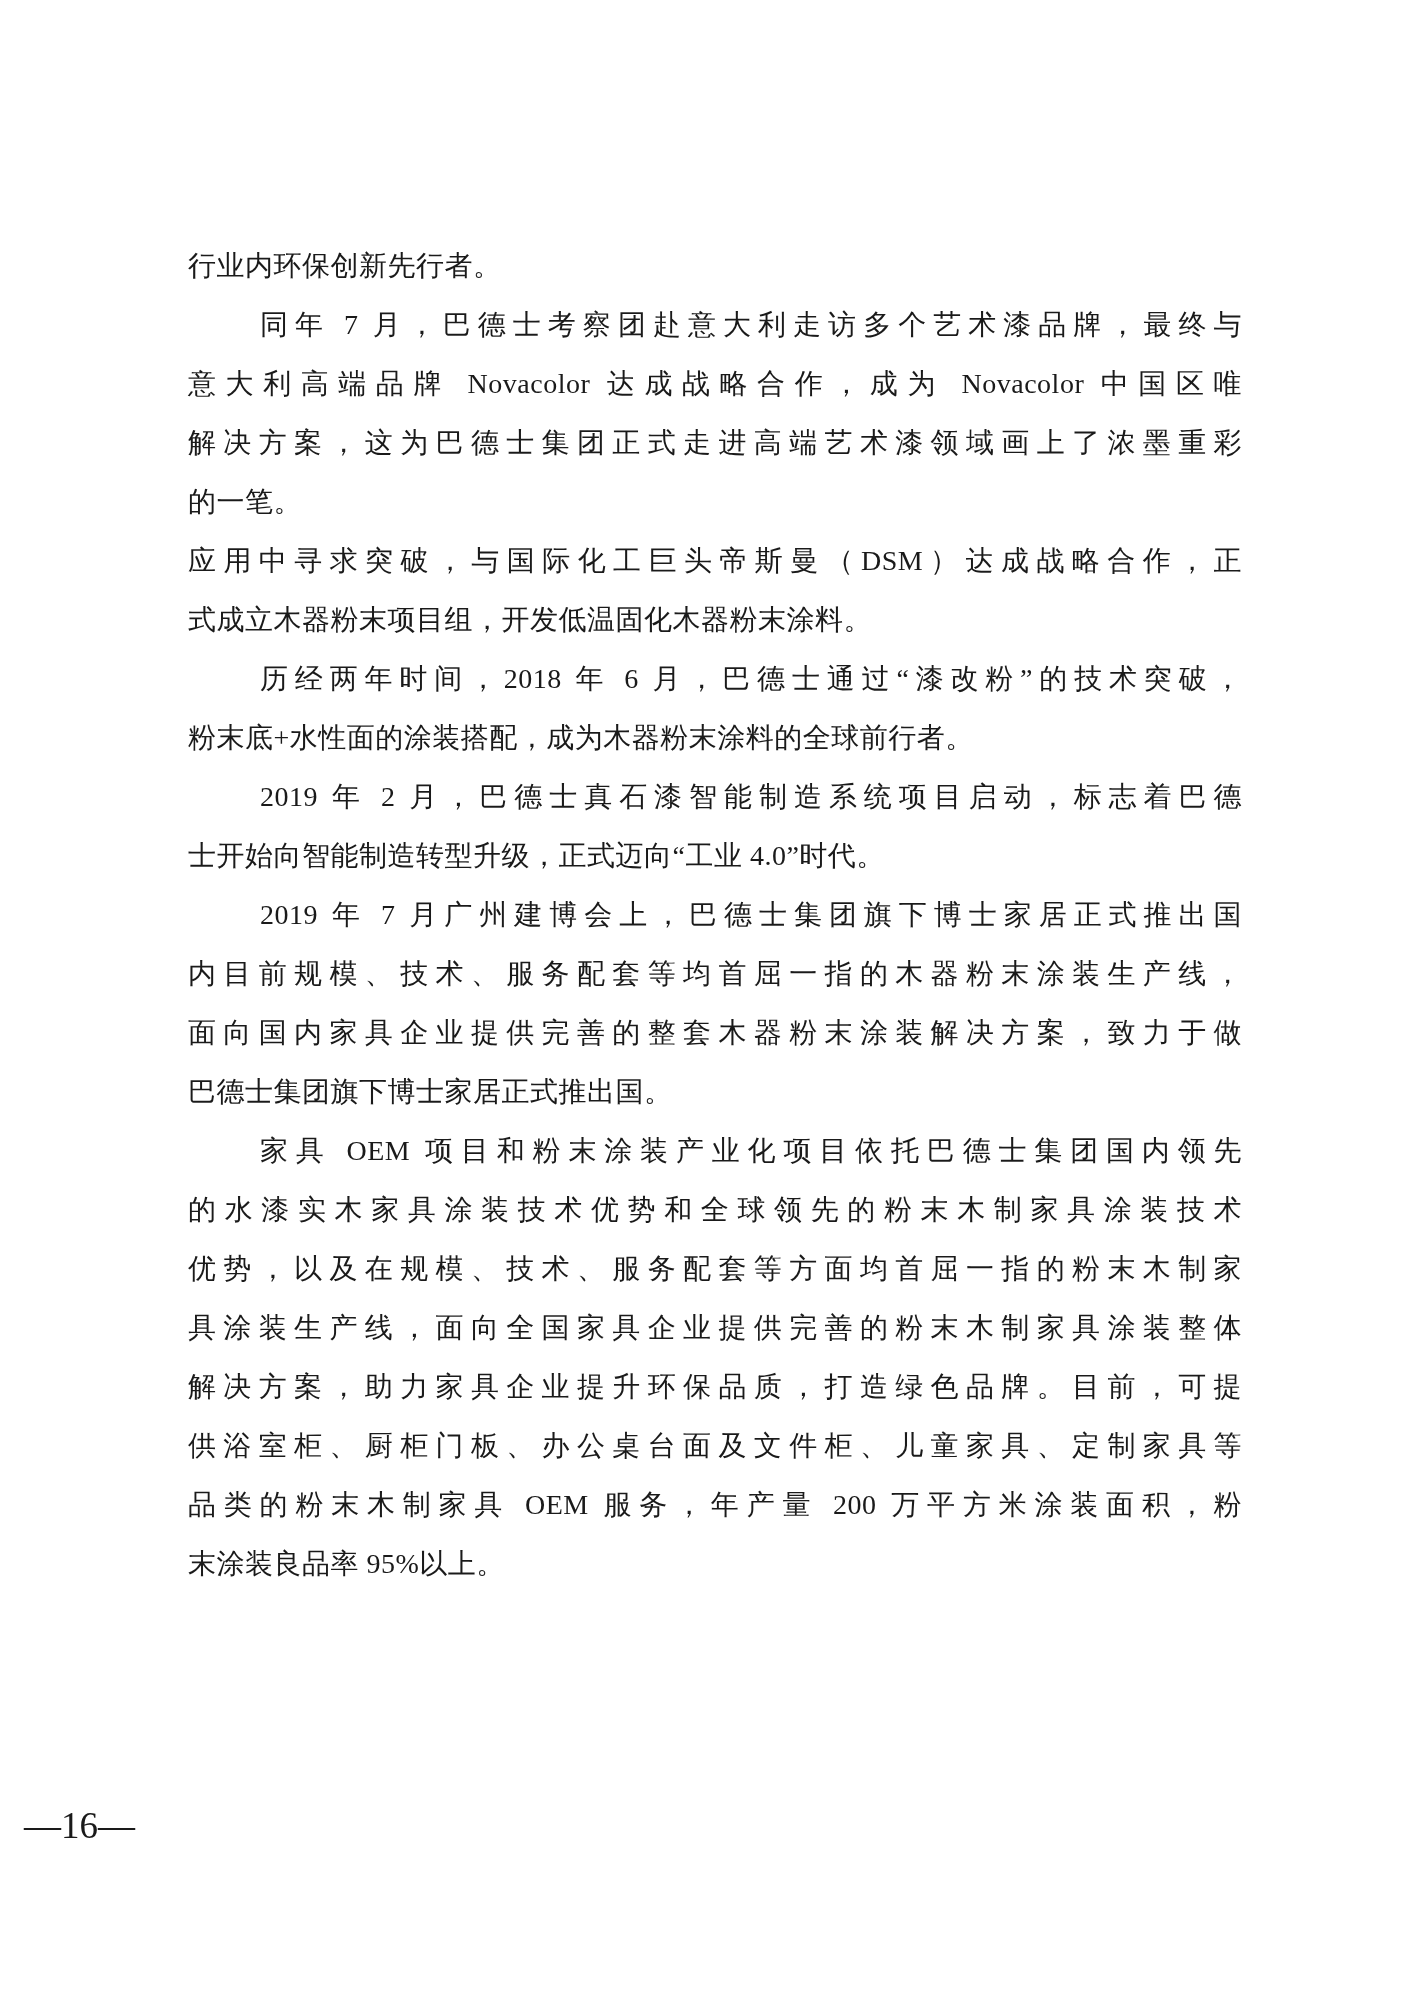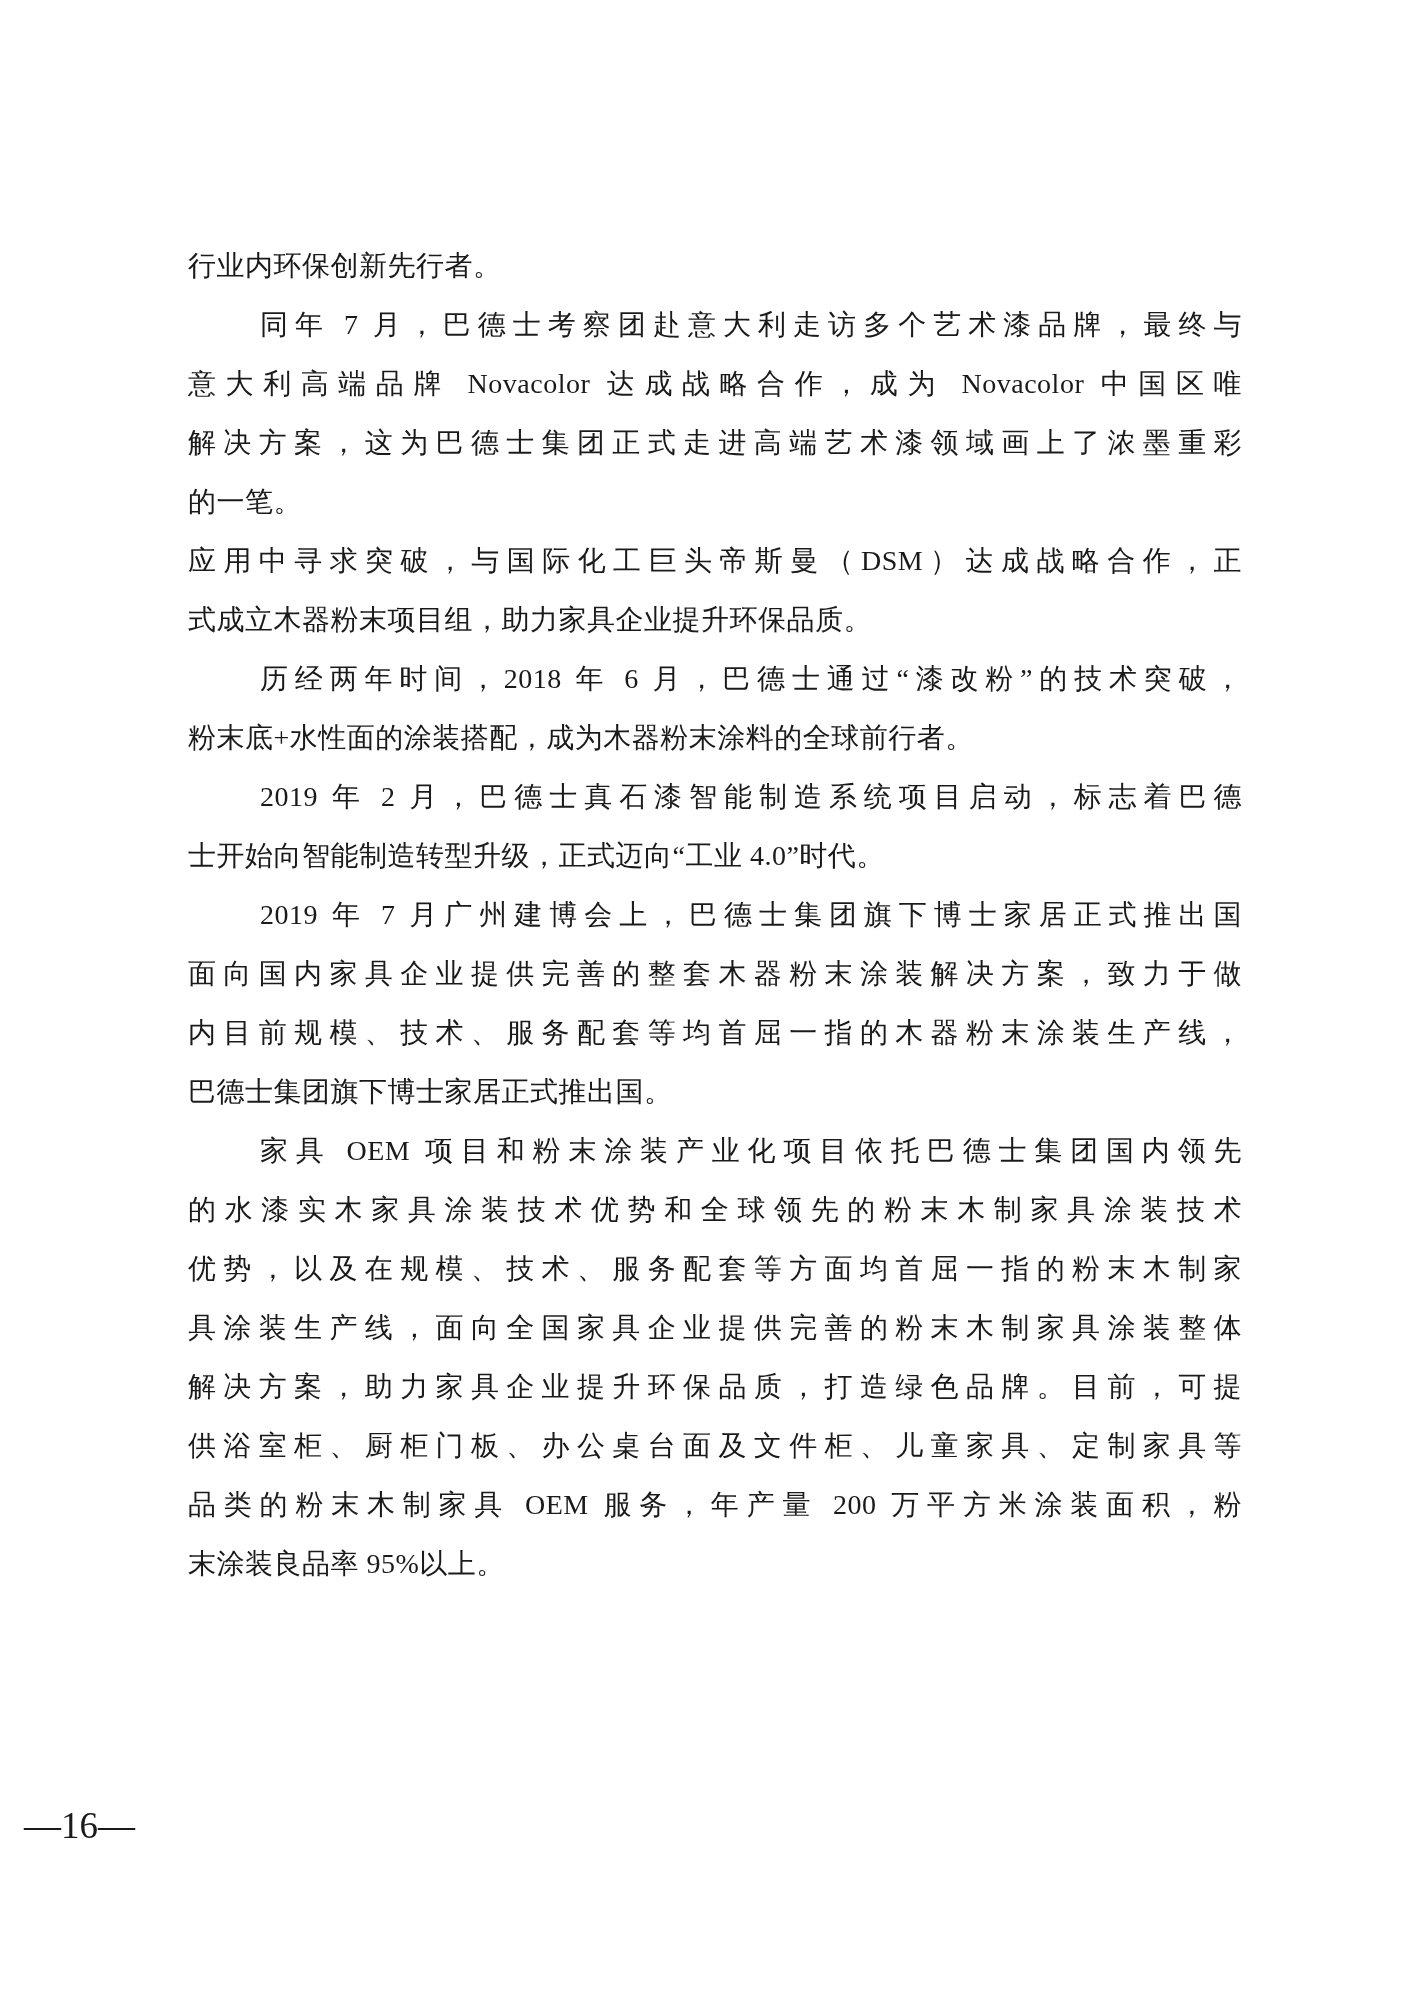--- a/index.html
+++ b/index.html
@@ -55,28 +55,28 @@
 <body>
 
 <div class="page">
   <div class="doc-body" id="doc-body">
       <div class="line last">行业内环保创新先行者。</div>
       <div class="line indent">同年 7 月，巴德士考察团赴意大利走访多个艺术漆品牌，最终与</div>
       <div class="line">意大利高端品牌 Novacolor 达成战略合作，成为 Novacolor 中国区唯</div>
       <div class="line">解决方案，这为巴德士集团正式走进高端艺术漆领域画上了浓墨重彩</div>
       <div class="line last">的一笔。</div>
       <div class="line">应用中寻求突破，与国际化工巨头帝斯曼（DSM）达成战略合作，正</div>
-      <div class="line last">式成立木器粉末项目组，助力家具企业提升环保品质。</div>
+      <div class="line last">式成立木器粉末项目组，开发低温固化木器粉末涂料。</div>
       <div class="line indent">历经两年时间，2018 年 6 月，巴德士通过“漆改粉”的技术突破，</div>
       <div class="line last">粉末底+水性面的涂装搭配，成为木器粉末涂料的全球前行者。</div>
       <div class="line indent">2019 年 2 月，巴德士真石漆智能制造系统项目启动，标志着巴德</div>
       <div class="line last">士开始向智能制造转型升级，正式迈向“工业 4.0”时代。</div>
       <div class="line indent">2019 年 7 月广州建博会上，巴德士集团旗下博士家居正式推出国</div>
+      <div class="line">内目前规模、技术、服务配套等均首屈一指的木器粉末涂装生产线，</div>
       <div class="line">面向国内家具企业提供完善的整套木器粉末涂装解决方案，致力于做</div>
-      <div class="line">内目前规模、技术、服务配套等均首屈一指的木器粉末涂装生产线，</div>
       <div class="line last">巴德士集团旗下博士家居正式推出国。</div>
       <div class="line indent">家具 OEM 项目和粉末涂装产业化项目依托巴德士集团国内领先</div>
       <div class="line">的水漆实木家具涂装技术优势和全球领先的粉末木制家具涂装技术</div>
       <div class="line">优势，以及在规模、技术、服务配套等方面均首屈一指的粉末木制家</div>
       <div class="line">具涂装生产线，面向全国家具企业提供完善的粉末木制家具涂装整体</div>
       <div class="line">解决方案，助力家具企业提升环保品质，打造绿色品牌。目前，可提</div>
       <div class="line">供浴室柜、厨柜门板、办公桌台面及文件柜、儿童家具、定制家具等</div>
       <div class="line">品类的粉末木制家具 OEM 服务，年产量 200 万平方米涂装面积，粉</div>
       <div class="line last">末涂装良品率 95%以上。</div>
     </div>

